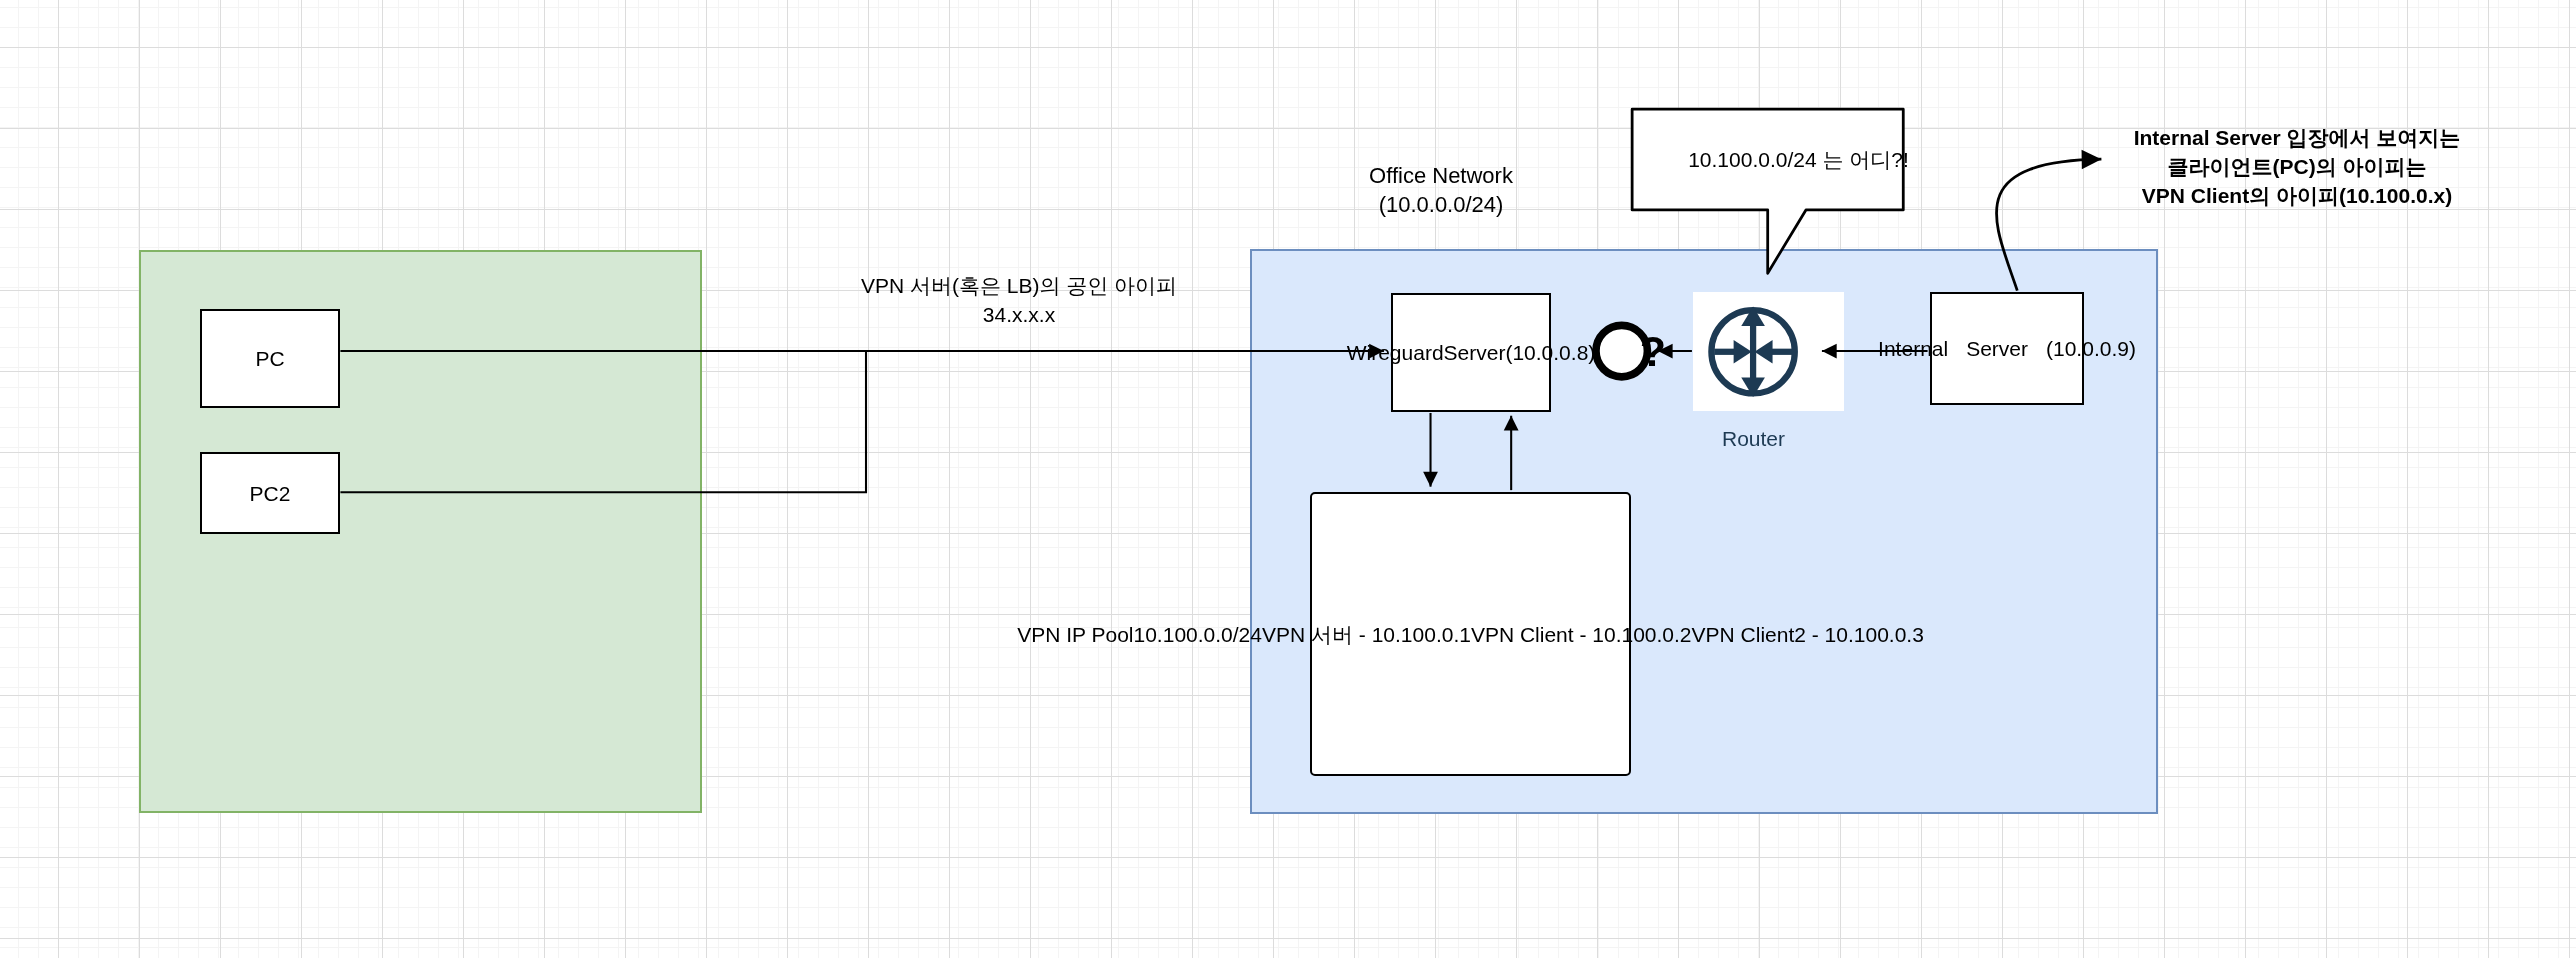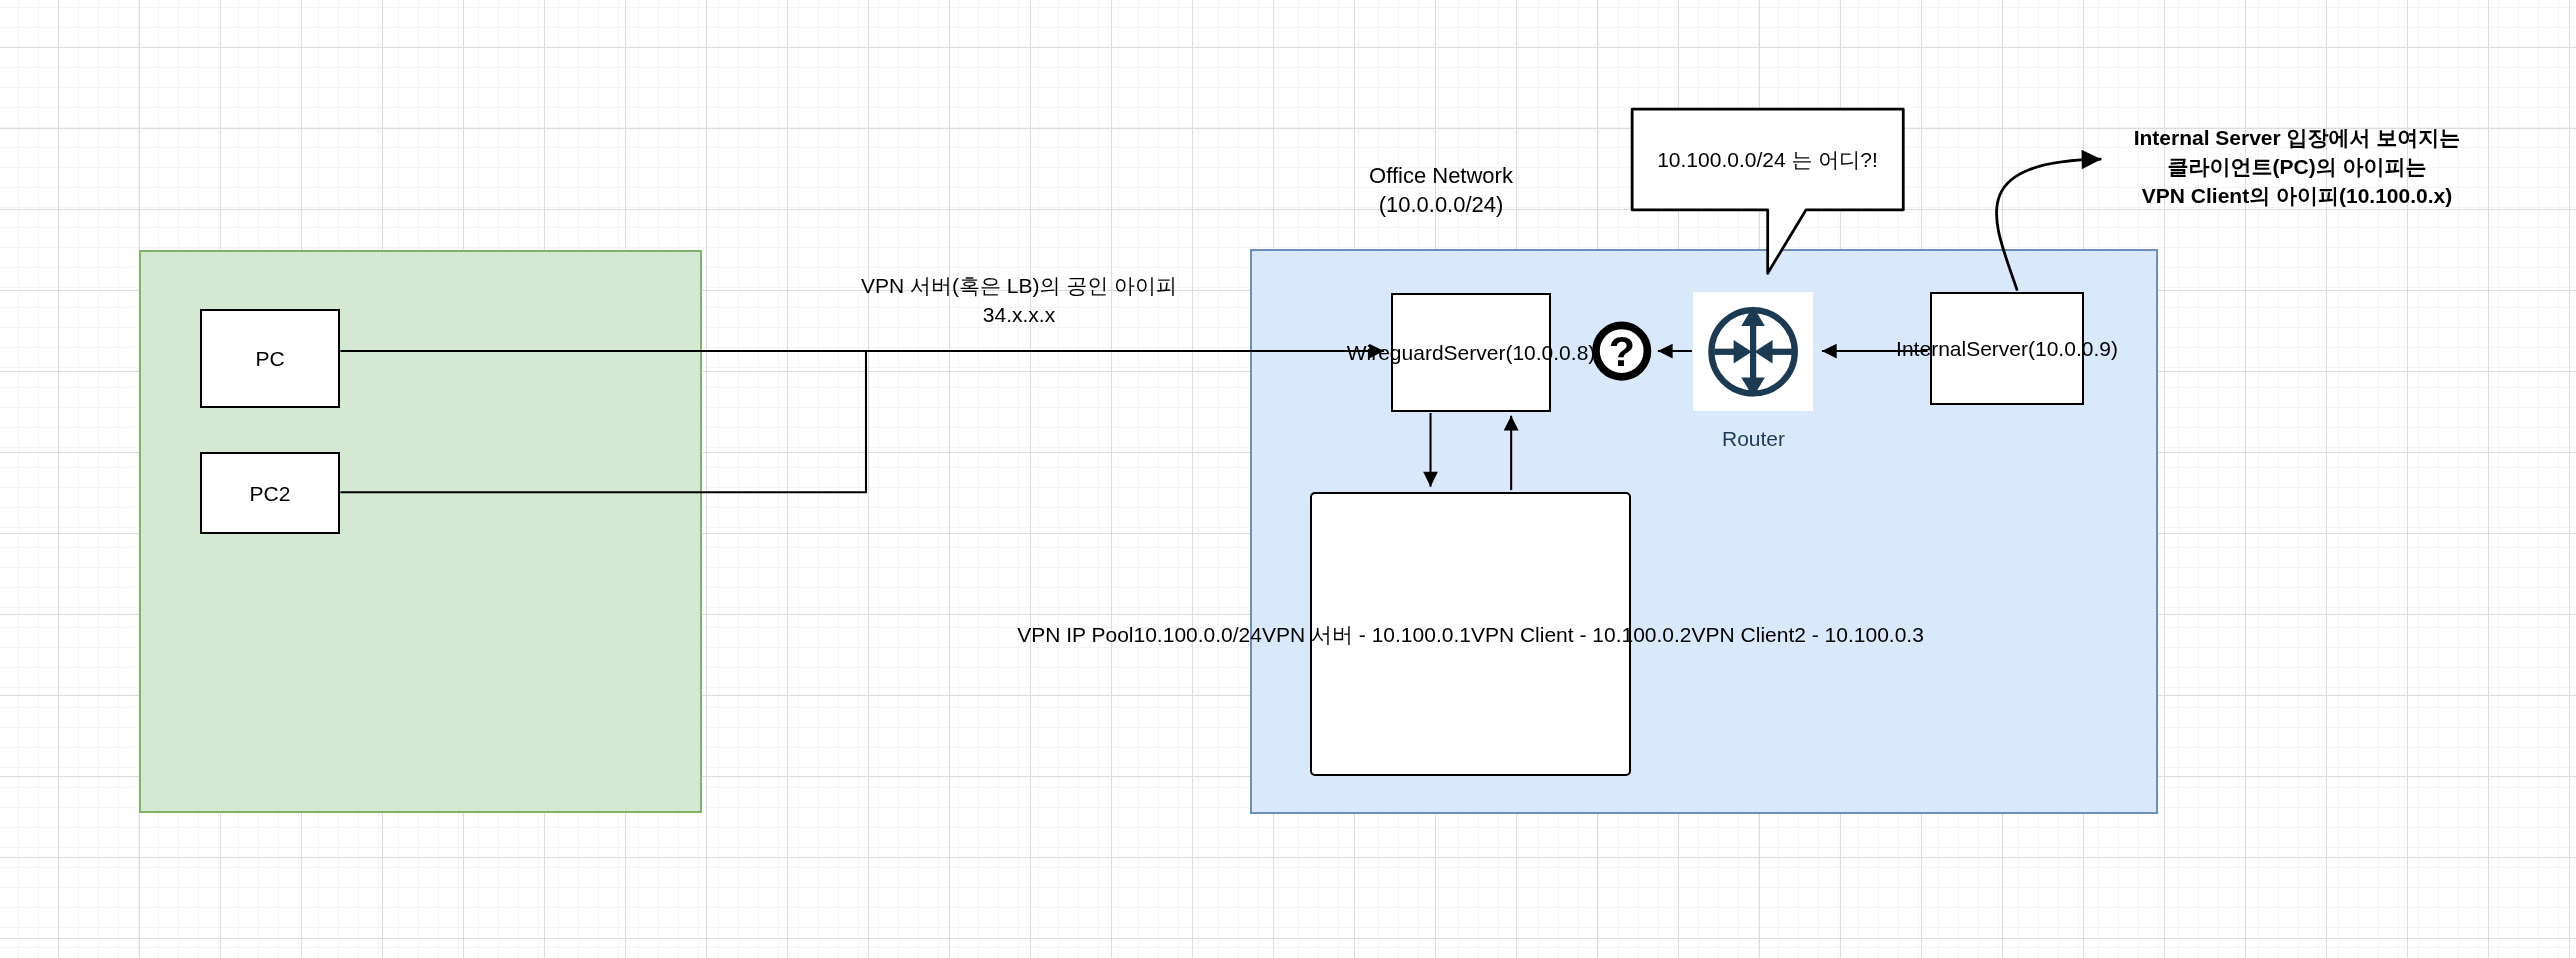--- a/index.html
+++ b/index.html
@@ -10,21 +10,21 @@
     overflow:hidden;
     background-color:#ffffff;
     background-image:
       linear-gradient(#dcdcdc 1.4px, transparent 1.4px),
       linear-gradient(90deg,#dcdcdc 1.4px, transparent 1.4px),
       linear-gradient(#f4f4f4 1.4px, transparent 1.4px),
       linear-gradient(90deg,#f4f4f4 1.4px, transparent 1.4px);
     background-size:81px 81px,81px 81px,20px 20px,20px 20px;
     background-position:58px 47px,58px 47px,18px 7px,18px 7px;
   }
-  .abs{position:absolute;}
+  .abs{position:absolute;padding-left:31px;}
   .region{position:absolute;box-sizing:border-box;border:2.1px solid;}
   .node{
     position:absolute;box-sizing:border-box;
     background:#ffffff;border:2.1px solid #000000;
     display:flex;align-items:center;justify-content:center;
     flex-direction:row;
     font-size:21px;line-height:29px;color:#000000;text-align:center;
     white-space:nowrap;
   }
   .labelblock{
@@ -56,21 +56,21 @@
   <div class="node" style="left:200px;top:452px;width:140px;height:82px;">
     <span>PC2</span>
   </div>
 
   <div class="node" style="left:1391px;top:293px;width:160px;height:119px;">
     <span class="tl">Wireguard</span>
     <span class="tl">Server</span>
     <span class="tl">(10.0.0.8)</span>
   </div>
 
-  <div class="node" style="left:1930px;top:292px;width:154px;height:113px;">
+  <div class="node" style="left:1930px;top:292px;width:154px;height:113px;gap:18px;">
     <span class="tl">Internal</span>
     <span class="tl">Server</span>
     <span class="tl">(10.0.0.9)</span>
   </div>
 
   <div class="abs" style="left:1693px;top:292px;width:120px;height:119px;background:#ffffff;"></div>
 
   <div class="node" style="left:1310px;top:492px;width:321px;height:284px;border-radius:5px;font-size:21px;">
     <span class="tl">VPN IP Pool</span>
     <span class="tl">10.100.0.0/24</span>

